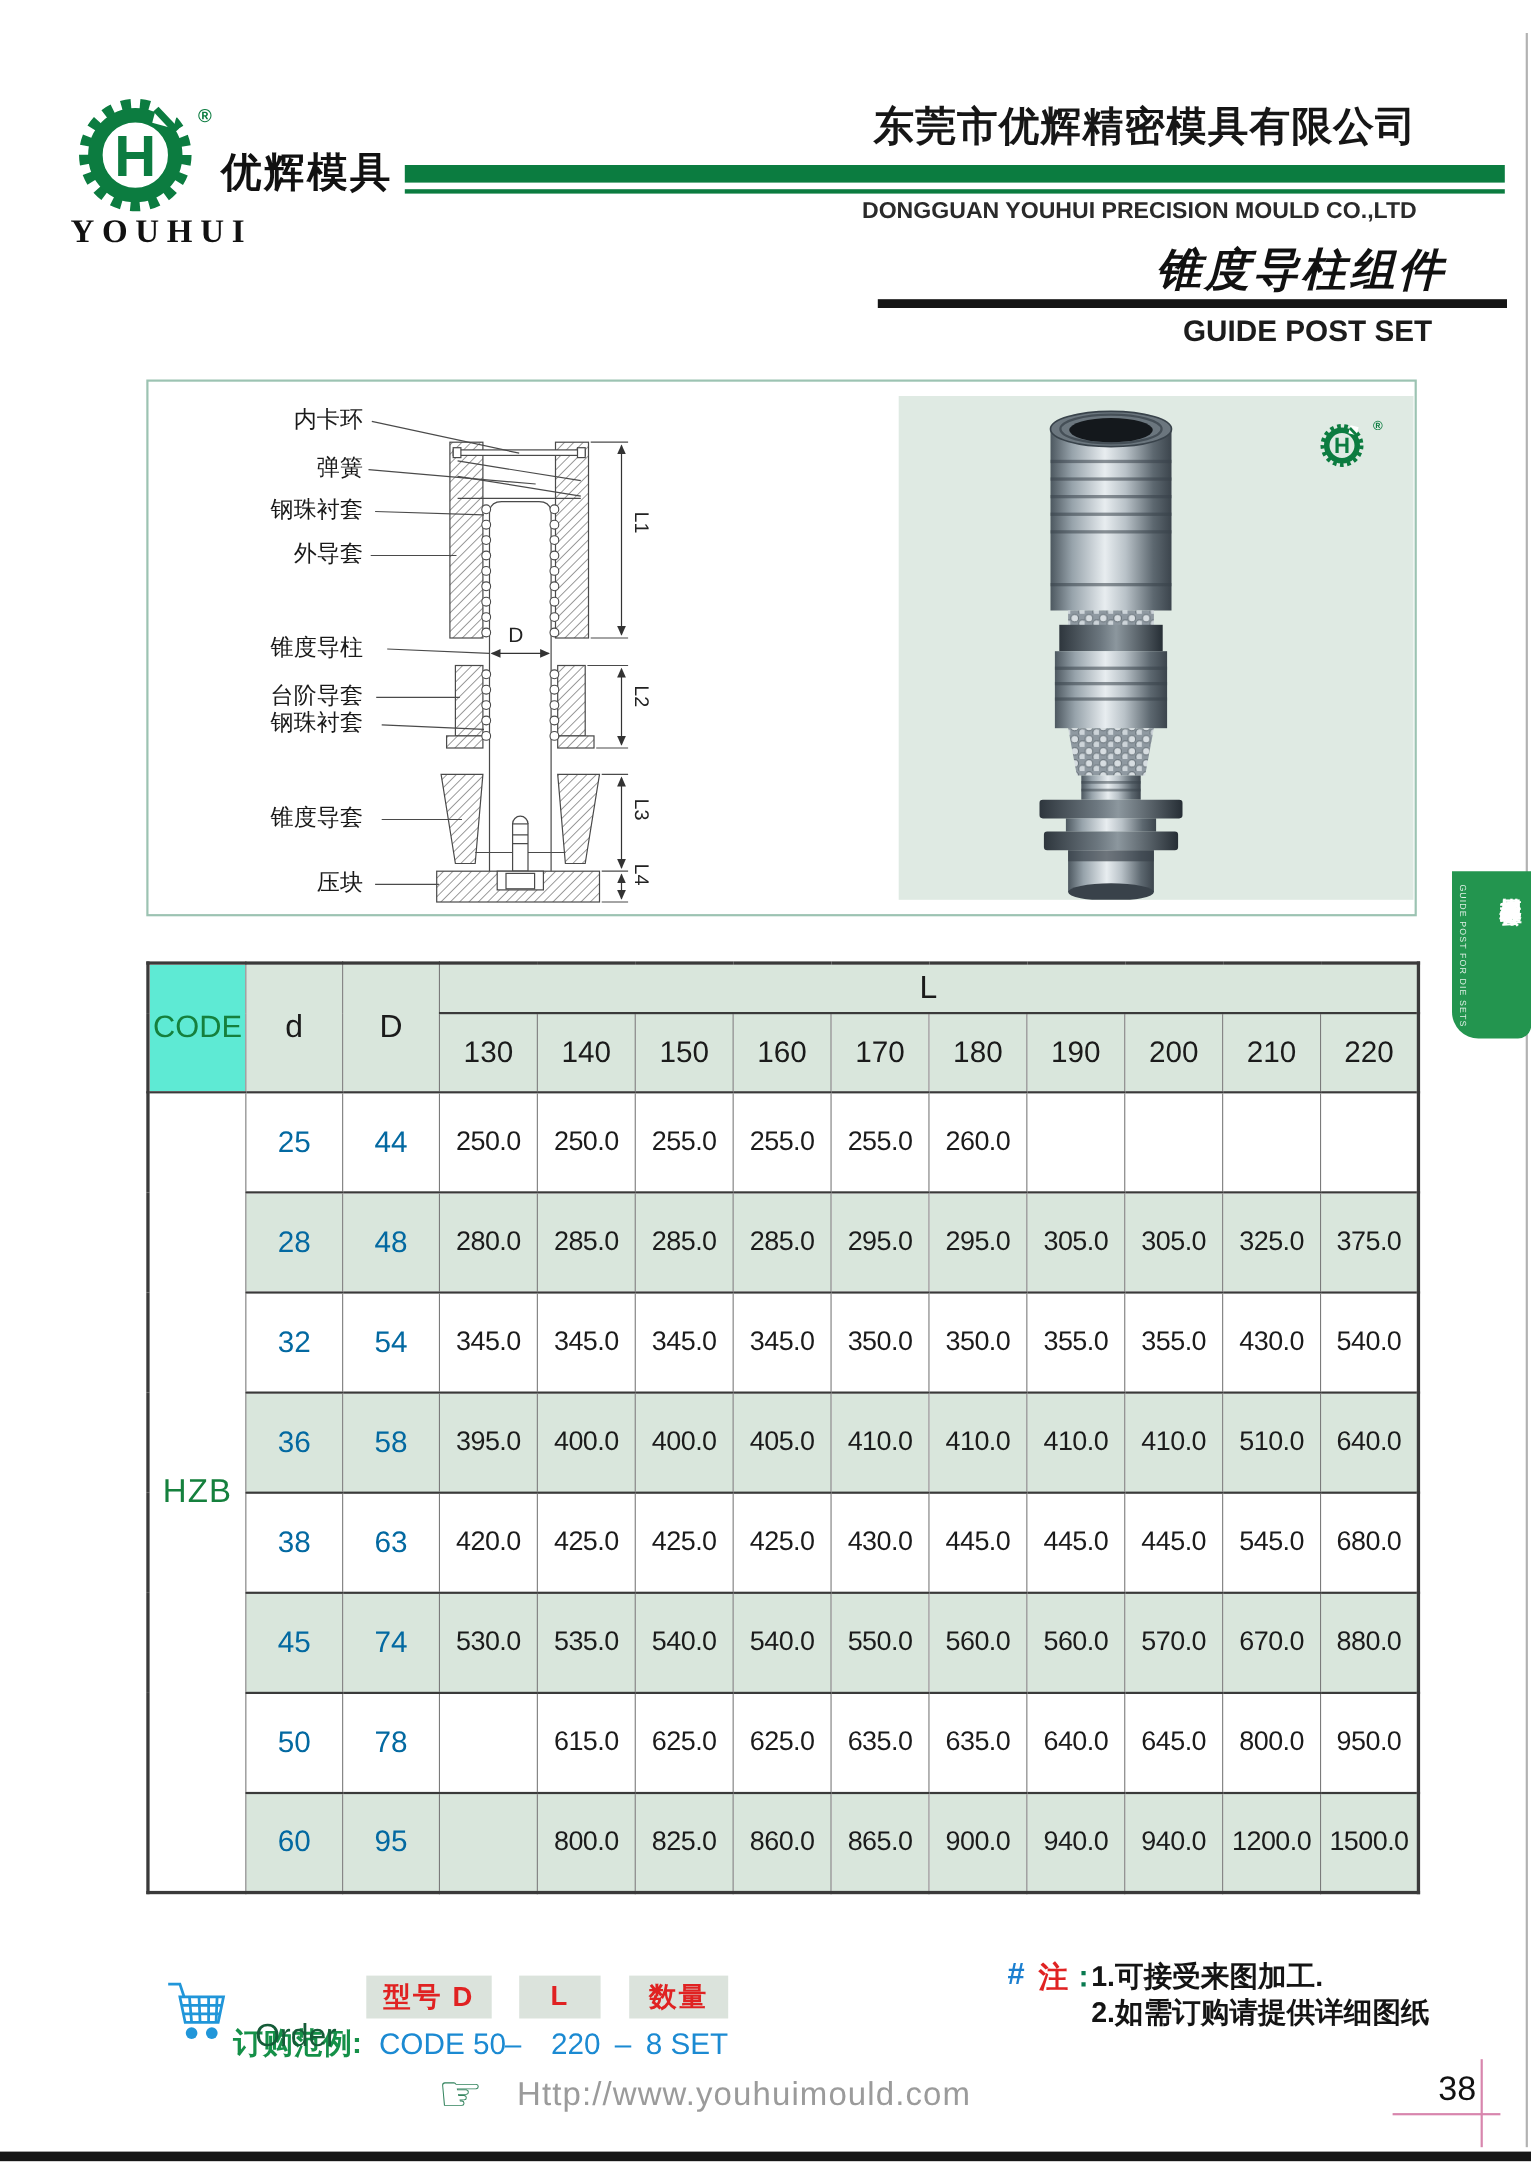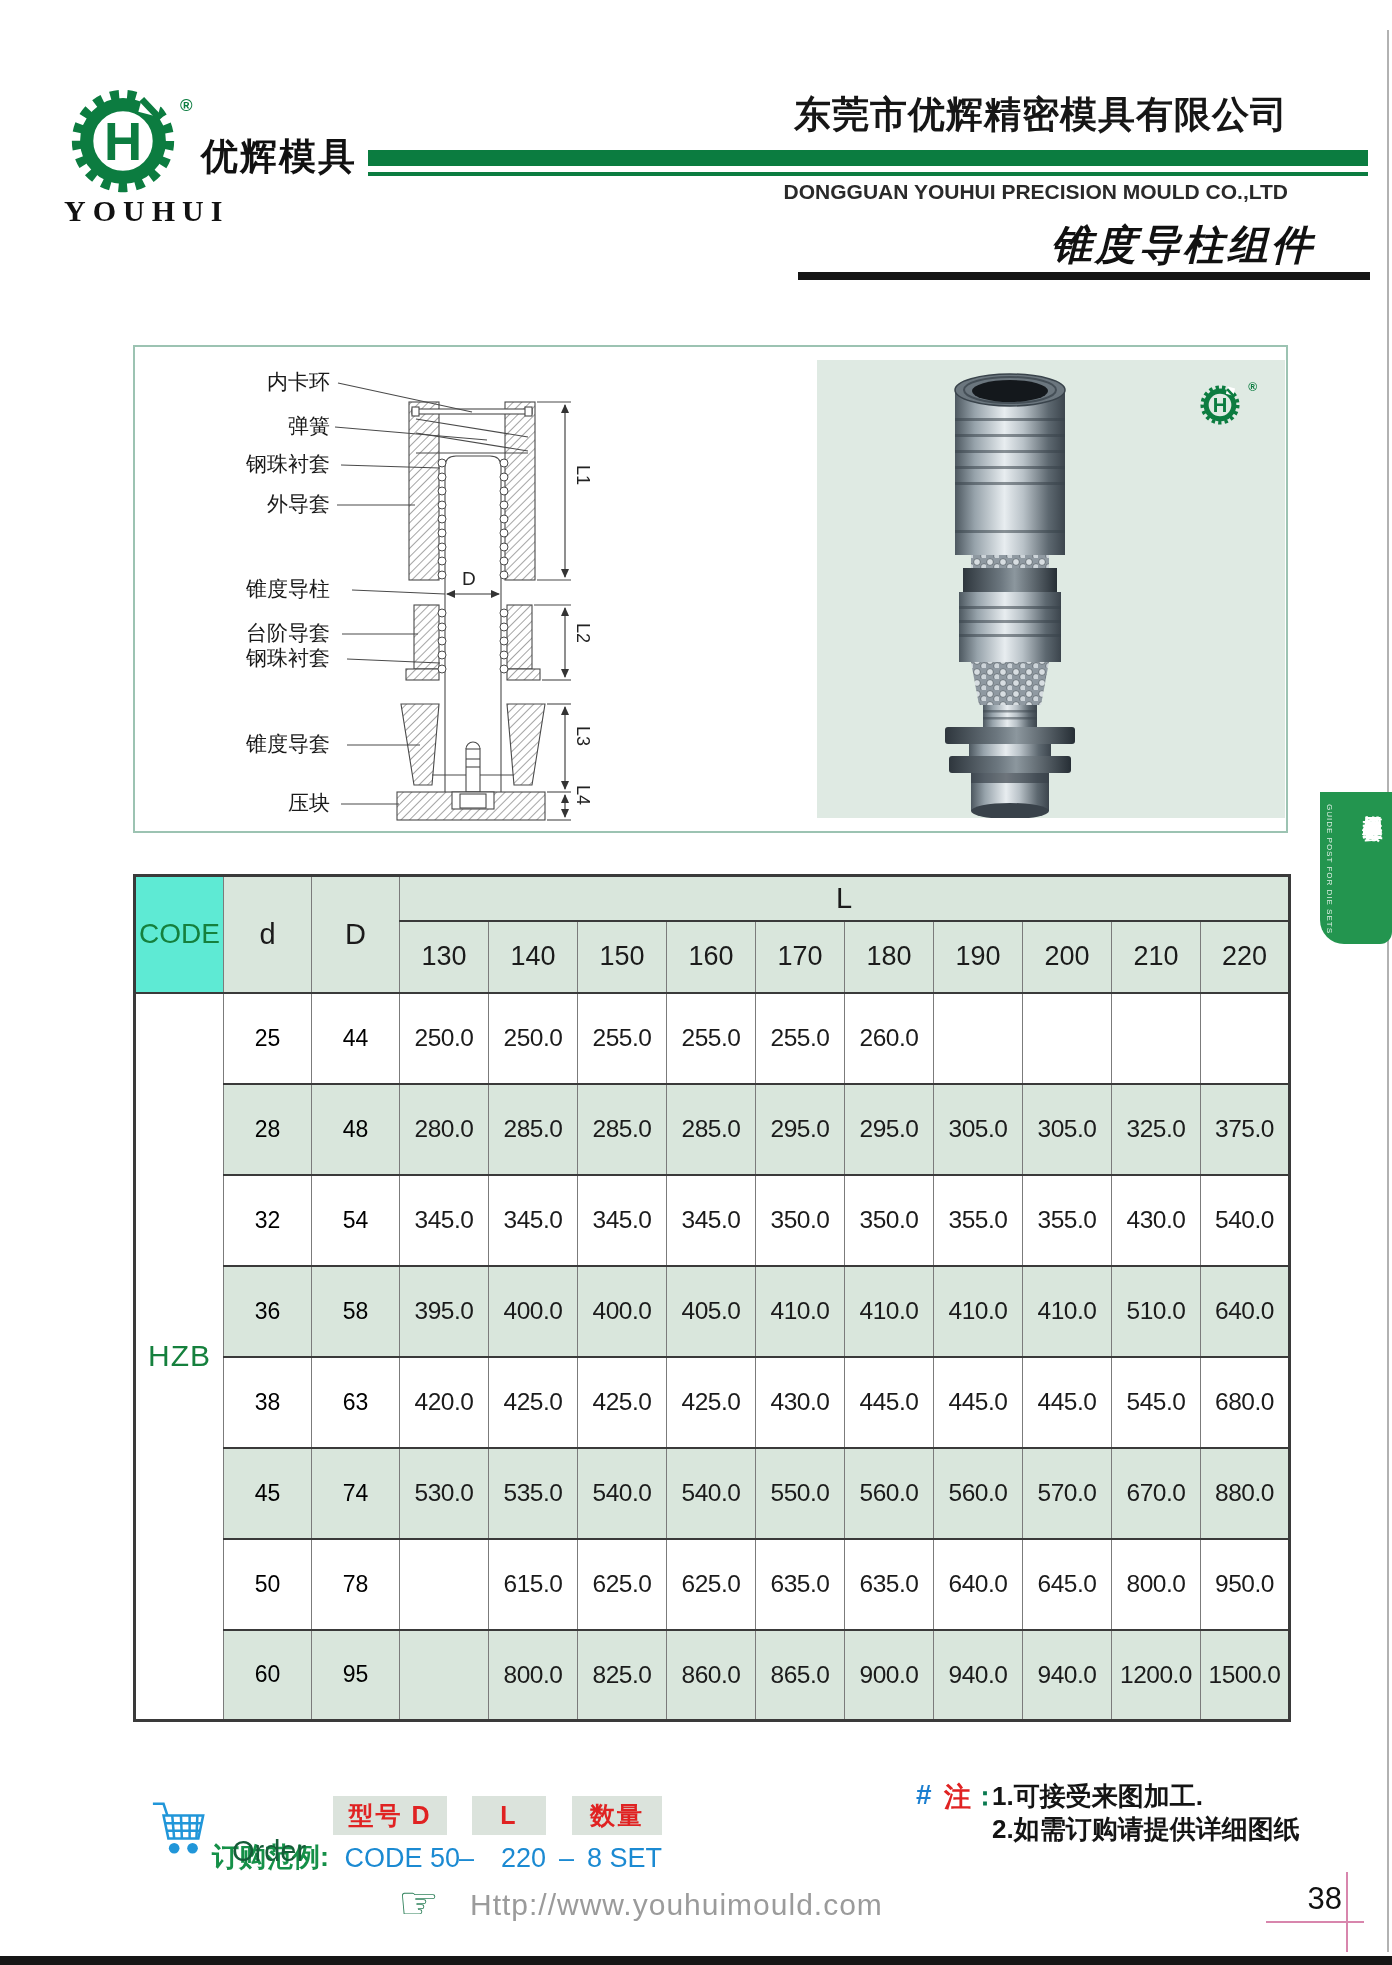--- a/index.html
+++ b/index.html
@@ -45,21 +45,21 @@
                 border-top:2px solid #3a3a3a;border-bottom:2px solid #3a3a3a;
                 text-align:center;vertical-align:middle;padding:0;overflow:hidden;}
   tr.hrow1{height:45px;}
   tr.hrow2{height:72px;}
   tr.drow{height:91px;}
   td.hdr{background:#d9e6dc;font-size:29px;color:#1b1b1b;}
   td.code-hdr{background:#5eead4;font-size:28px;color:#15803d;}
   td.lnum{background:#d9e6dc;font-size:27px;color:#1b1b1b;}
   tr.alt td{background:#d9e6dc;}
   td.cell{font-size:24.5px;color:#1b1b1b;letter-spacing:-0.5px;}
-  td.dcol{font-size:23px;color:#000000;}
+  td.dcol{font-size:27px;color:#0369a1;}
   td.code-cell{background:#fff;font-size:30px;color:#15803d;letter-spacing:1px;}
 
   
   #order-label-cn{left:212px;top:1799px;font-size:27px;font-weight:bold;color:#159048;margin-top:40px;}
   #order-label-en{left:232px;top:1835px;font-size:29px;color:#155c38;}
   .obox{position:absolute;top:1796px;height:39px;background:#dbe3dc;color:#e02222;font-weight:bold;
         font-size:25px;display:flex;align-items:center;justify-content:center;letter-spacing:2px;}
   #obox1{left:333px;width:114px;}
   #obox2{left:472px;width:74px;}
   #obox3{left:572px;width:90px;}
@@ -134,20 +134,21 @@
     </svg>
   <div class="abs" id="reg-main">®</div>
   <div class="abs" id="logo-cn">优辉模具</div>
   <div class="abs" id="logo-en">YOUHUI</div>
   <div class="abs r" id="company-cn">东莞市优辉精密模具有限公司</div>
   <div class="abs" id="green-bar"></div>
   <div class="abs" id="green-line"></div>
   <div class="abs r" id="company-en">DONGGUAN YOUHUI PRECISION MOULD CO.,LTD</div>
   <div class="abs r" id="title-cn">锥度导柱组件</div>
   <div class="abs" id="title-black-bar"></div>
+  <div class="abs r" id="title-en">GUIDE POST SET</div>
 
   <div class="abs" id="margin-line"></div>
   <div class="abs" id="side-tab">
     <div id="side-tab-en">GUIDE POST FOR DIE SETS</div>
     <div id="side-tab-cn">模架用导柱导套</div>
   </div>
 
   <div class="abs" id="diagram-box">
 
     <svg class="abs" style="left:0;top:0" width="684" height="488" viewBox="0 0 684 488">

